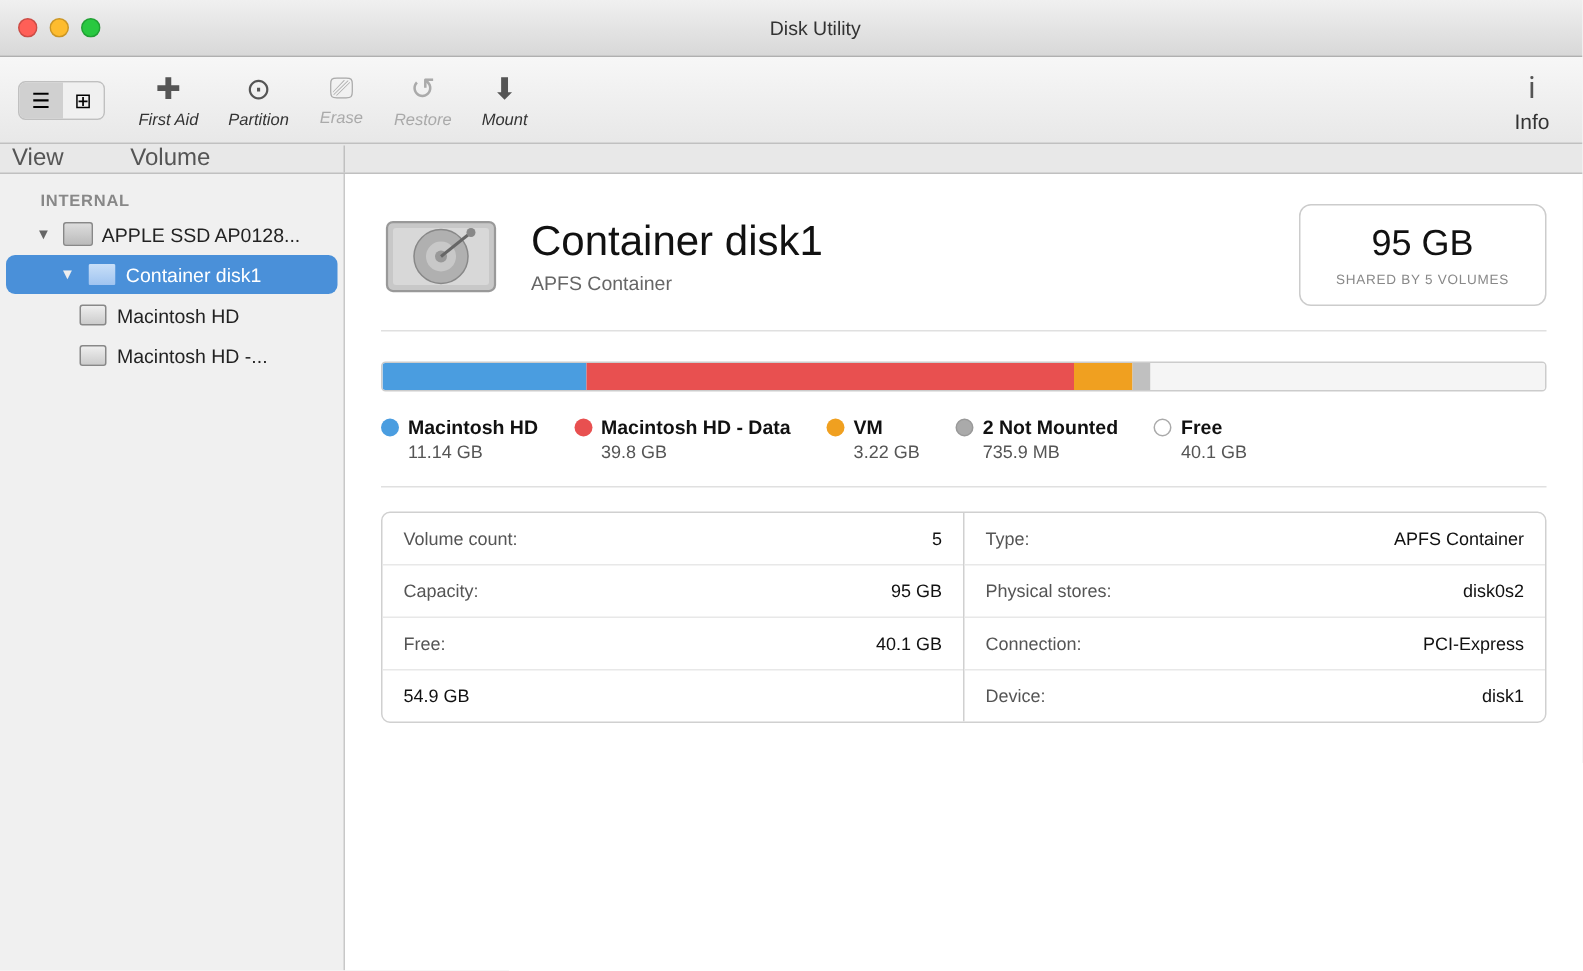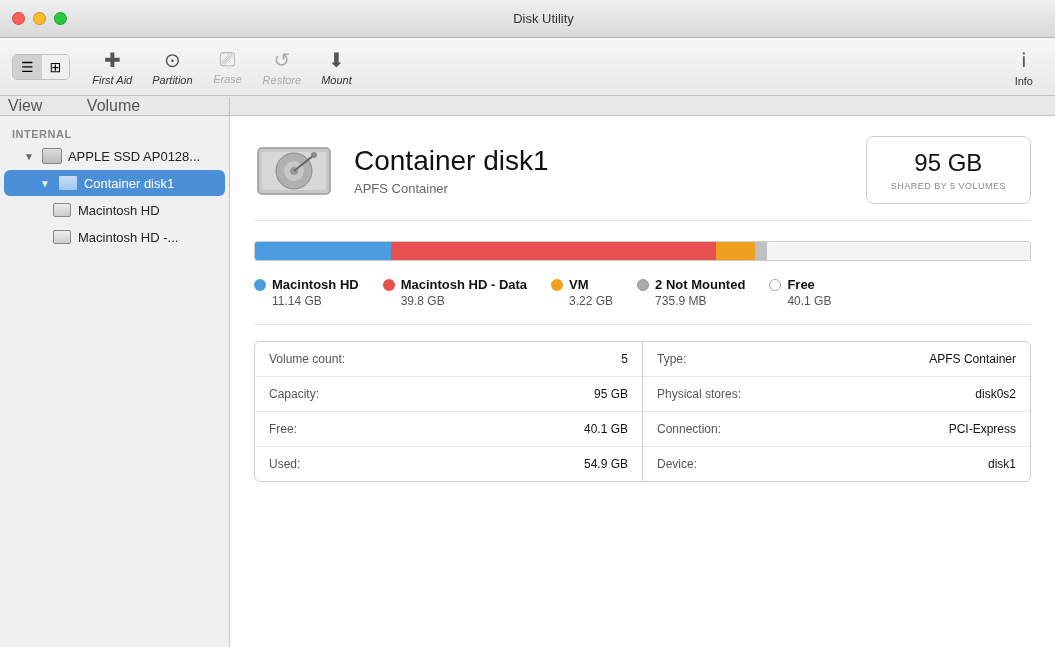--- a/index.html
+++ b/index.html
@@ -135,21 +135,21 @@
       background: #f0f0f0;
       border-right: 1px solid #c8c8c8;
       padding: 8px 0;
       overflow-y: auto;
       flex-shrink: 0;
     }
     .sidebar-section-label {
       font-size: 11px;
       color: #888;
       font-weight: 600;
-      padding: 4px 12px 2px;
+      padding: 4px 27px 2px;
       text-transform: uppercase;
       letter-spacing: 0.5px;
     }
     .sidebar-item {
       display: flex;
       align-items: center;
       padding: 3px 8px 3px 12px;
       cursor: pointer;
       border-radius: 6px;
       margin: 1px 4px;
@@ -369,21 +369,21 @@
 
   <button class="toolbar-btn">
     <span class="icon">⬇</span>
     <span class="label">Mount</span>
   </button>
 
   <div style="flex:1"></div>
 
   <button class="toolbar-info-btn">
     <span style="font-size:20px;color:#555;">ℹ</span>
-    <span style="font-size:11px;color:#333;">Info</span>
+    <span style="font-size:14px;color:#333;">Info</span>
   </button>
 </div>
 
 <div class="view-volume-bar">
   <span class="view-label">
     <span>View</span>
     &nbsp;&nbsp;&nbsp;&nbsp;&nbsp;&nbsp;&nbsp;&nbsp;
     <span>Volume</span>
   </span>
 </div>
@@ -515,21 +515,20 @@
         </div>
         <div class="info-row">
           <span class="info-key">Capacity:</span>
           <span class="info-val">95 GB</span>
         </div>
         <div class="info-row">
           <span class="info-key">Free:</span>
           <span class="info-val">40.1 GB</span>
         </div>
         <div class="info-row">
-          <span class="info-key">Used:</span>
           <span class="info-val">54.9 GB</span>
         </div>
       </div>
 
       <div class="info-col">
         <div class="info-row">
           <span class="info-key">Type:</span>
           <span class="info-val">APFS Container</span>
         </div>
         <div class="info-row">

